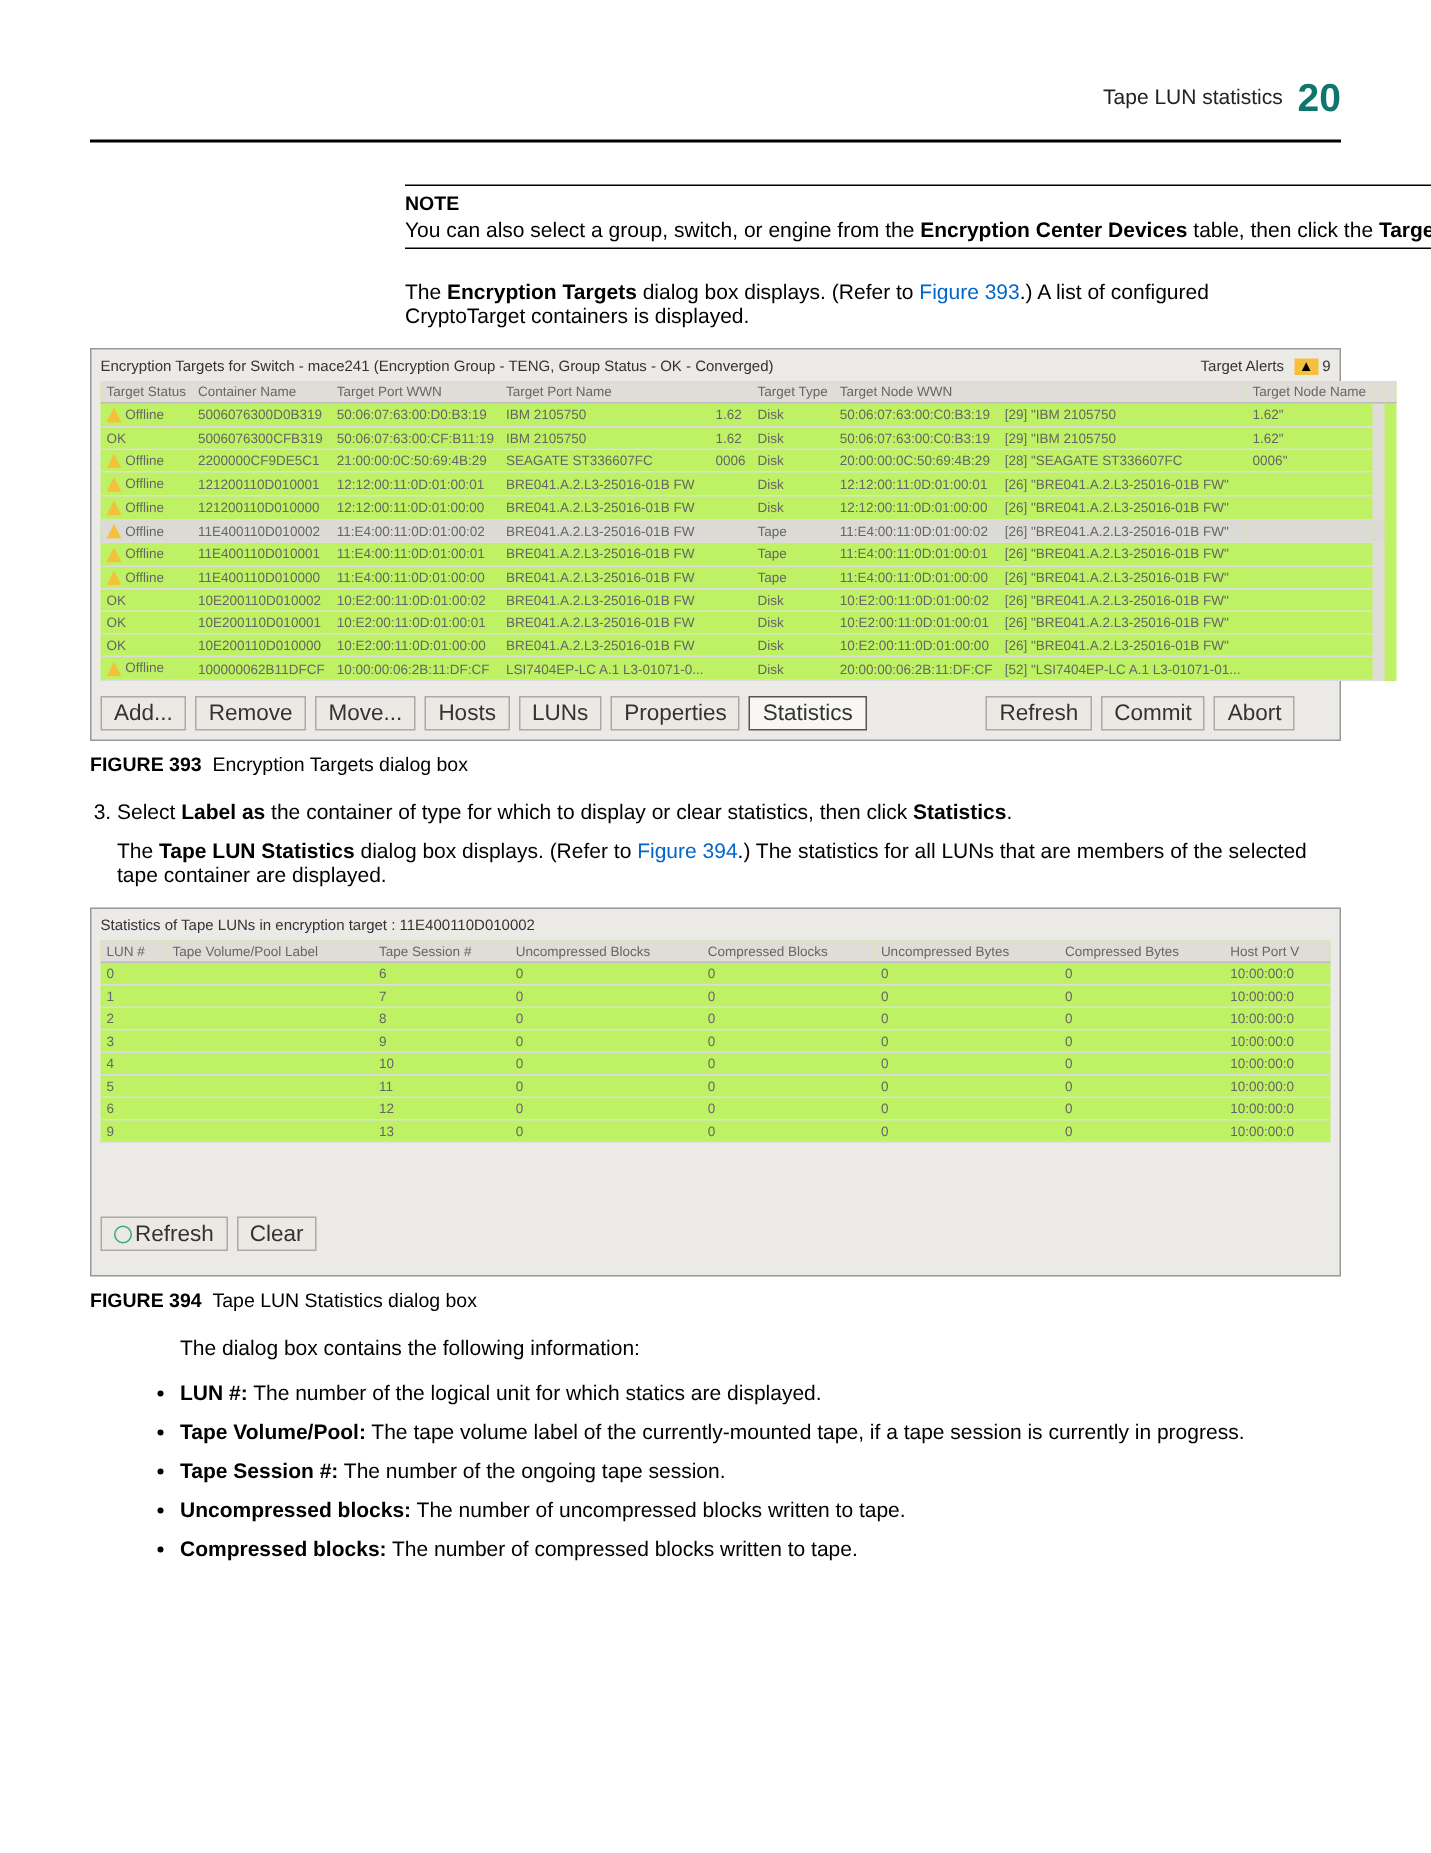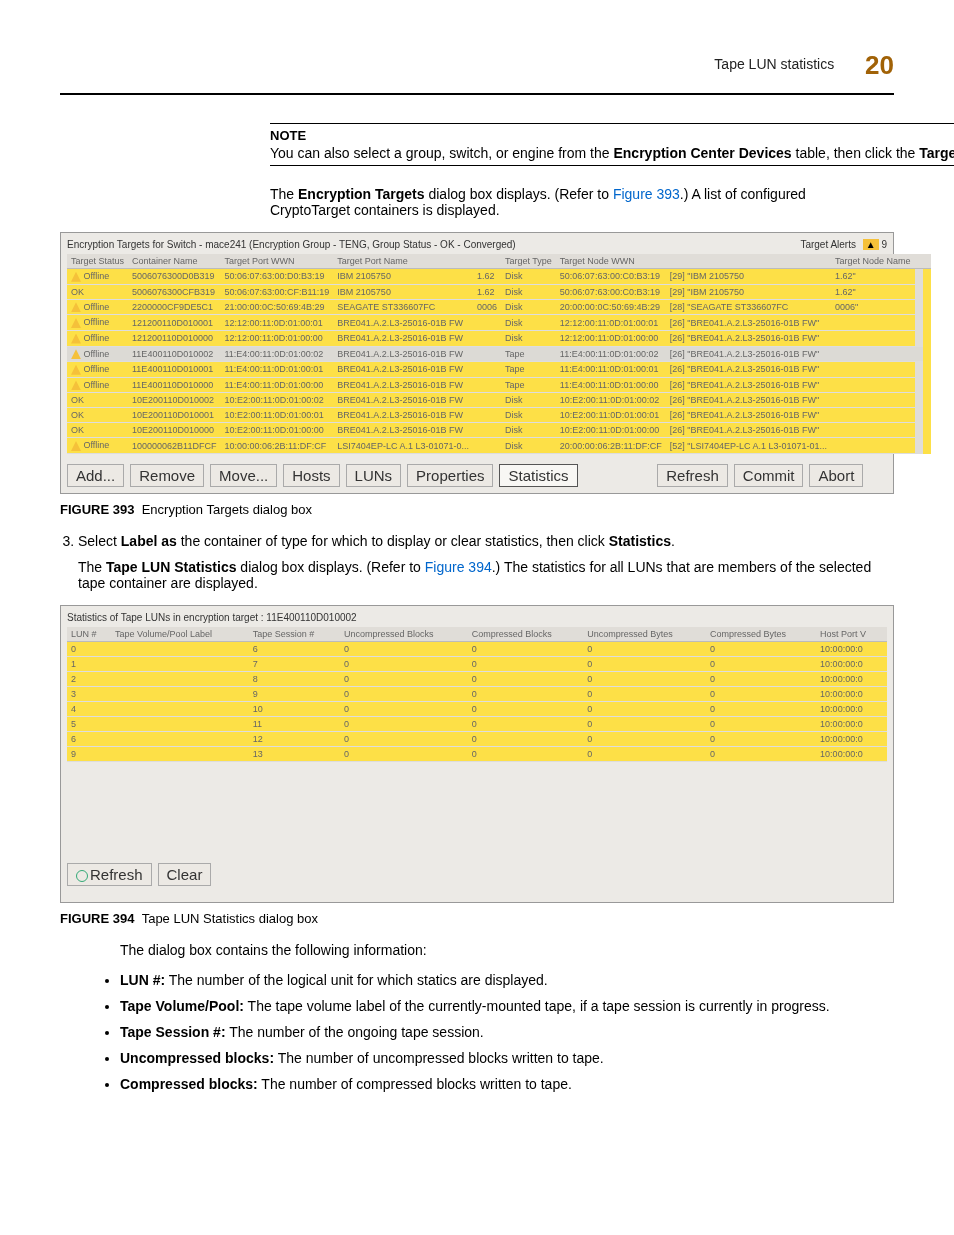--- a/index.html
+++ b/index.html
@@ -13,22 +13,22 @@
   }
   .page-header {
     text-align: right;
     font-size: 14px;
     color: #222;
     padding-bottom: 6px;
   }
   .page-header .chapnum {
     font-size: 26px;
     font-weight: bold;
-    margin-left: 27px;
-    color: #a16207;
+    margin-left: 6px;
+    color: #0f766e;
     display: inline-block;
     vertical-align: middle;
   }
   hr.hdr {
     border: none;
     border-top: 2px solid #000;
     margin: 6px 0 28px 0;
   }
   .note-title {
     font-weight: bold;
@@ -105,21 +105,21 @@
     display: inline-block;
     background: #f5c13a;
     color: #000;
     font-weight: bold;
     padding: 0 3px;
     margin-left: 4px;
   }
   .mockdialog table {
     width: 100%;
     border-collapse: collapse;
-    background: #fde047;
+    background: #bef264;
     font-size: 9px;
     color: #666;
   }
   .mockdialog th {
     background: #e0ddd8;
     font-weight: normal;
     text-align: left;
     padding: 2px 4px;
     border-bottom: 1px solid #bbb;
     white-space: nowrap;
@@ -151,21 +151,21 @@
   }
   .stat-warn {
     display: inline-block;
     width: 10px;
     height: 10px;
     background: #f5c13a;
     clip-path: polygon(50% 0, 100% 100%, 0 100%);
     vertical-align: middle;
   }
   .dlg2 {
-    height: 298px;
+    height: 246px;
     position: relative;
   }
   .dlg2 .btnrow {
     position: absolute;
     bottom: 16px;
     left: 6px;
   }
   .dlg2 .refreshicon {
     display: inline-block;
     width: 10px;

